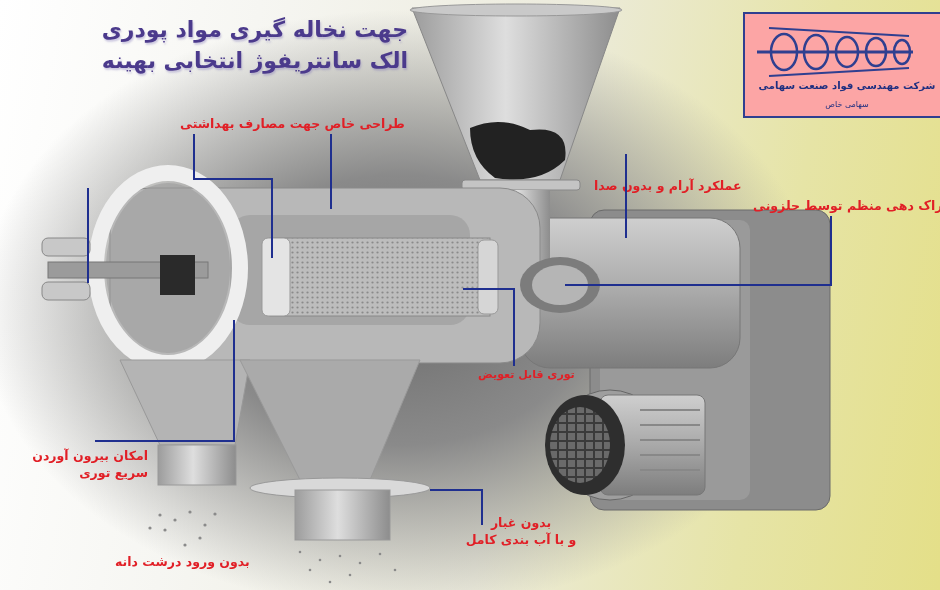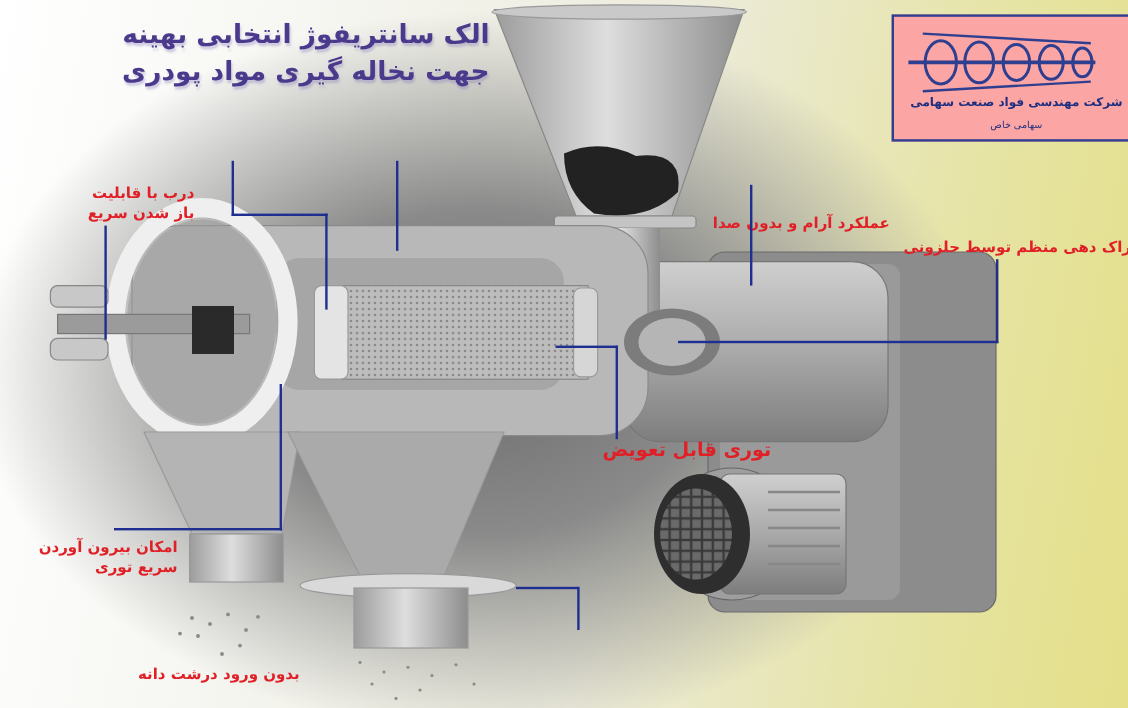--- a/index.html
+++ b/index.html
@@ -136,65 +136,66 @@
         <line x1="640" y1="425" x2="700" y2="425"></line>
       <line x1="640" y1="440" x2="700" y2="440"></line>
         <line x1="640" y1="455" x2="700" y2="455"></line>
       <line x1="640" y1="470" x2="700" y2="470"></line>
     </g>
     <ellipse cx="585" cy="445" rx="40" ry="50" fill="#2e2e2e"></ellipse>
     <ellipse cx="580" cy="445" rx="30" ry="38" fill="url(#grill)"></ellipse>
   </svg>
 
   <div class="title">
+    <div>جهت نخاله گیری مواد پودری</div>
     <div>الک سانتریفوژ انتخابی بهینه</div>
-    <div>جهت نخاله گیری مواد پودری</div>
   </div>
 
   <div class="logo">
     <svg width="164" height="60" viewBox="0 0 164 60">
       <line x1="20" y1="10" x2="160" y2="18" stroke="#2f3f90" stroke-width="2"></line>
       <line x1="20" y1="58" x2="160" y2="50" stroke="#2f3f90" stroke-width="2"></line>
       <line x1="8" y1="34" x2="164" y2="34" stroke="#2f3f90" stroke-width="3"></line>
       <ellipse cx="35" cy="34" rx="13" ry="18" fill="none" stroke="#2f3f90" stroke-width="2.5"></ellipse>
       <ellipse cx="67" cy="34" rx="12" ry="17" fill="none" stroke="#2f3f90" stroke-width="2.5"></ellipse>
       <ellipse cx="98" cy="34" rx="11" ry="15" fill="none" stroke="#2f3f90" stroke-width="2.5"></ellipse>
       <ellipse cx="127" cy="34" rx="10" ry="14" fill="none" stroke="#2f3f90" stroke-width="2.5"></ellipse>
       <ellipse cx="153" cy="34" rx="8" ry="12" fill="none" stroke="#2f3f90" stroke-width="2.5"></ellipse>
     </svg>
     <div class="logo-name">شرکت مهندسی فواد صنعت سهامی</div>
     <div class="logo-sub">سهامی خاص</div>
   </div>
 
+  <div class="label" style="left:180px; top:115px;">طراحی خاص جهت مصارف بهداشتی</div>
   <div class="leader" style="left:193px; top:134px; width:2px; height:46px;"></div>
   <div class="leader" style="left:193px; top:178px; width:80px; height:2px;"></div>
   <div class="leader" style="left:271px; top:178px; width:2px; height:80px;"></div>
   <div class="leader" style="left:330px; top:134px; width:2px; height:75px;"></div>
 
-  <div class="label" style="left:70px; top:152px; width:92px;">
-    <div>درب با قابلیت</div>
-    <div>باز شدن سریع</div>
-  </div>
   <div class="leader" style="left:87px; top:188px; width:2px; height:95px;"></div>
 
   <div class="label" style="left:594px; top:133px;margin-top:44px;">عملکرد آرام و بدون صدا</div>
   <div class="leader" style="left:625px; top:154px; width:2px; height:84px;"></div>
 
   <div class="label" style="left:721px; top:197px;margin-left:32px;">با خوراک دهی منظم توسط حلزونی</div>
   <div class="leader" style="left:830px; top:216px; width:2px; height:70px;"></div>
   <div class="leader" style="left:565px; top:284px; width:267px; height:2px;"></div>
 
-  <div class="label" style="left:502px; top:366px; font-size:16px;">توری قابل تعویض</div>
+  <div class="label" style="left:478px; top:366px; font-size:11px;">توری قابل تعویض</div>
   <div class="leader" style="left:513px; top:288px; width:2px; height:78px;"></div>
   <div class="leader" style="left:463px; top:288px; width:52px; height:2px;"></div>
 
   <div class="label" style="left:28px; top:447px; width:120px; text-align:right;">
     <div>امکان بیرون آوردن</div>
     <div>سریع توری</div>
   </div>
   <div class="leader" style="left:95px; top:440px; width:140px; height:2px;"></div>
   <div class="leader" style="left:233px; top:320px; width:2px; height:122px;"></div>
 
+  <div class="label" style="left:456px; top:514px; width:130px; text-align:center;">
+    <div>بدون غبار</div>
+    <div>و با آب بندی کامل</div>
+  </div>
   <div class="leader" style="left:430px; top:489px; width:52px; height:2px;"></div>
   <div class="leader" style="left:481px; top:489px; width:2px; height:36px;"></div>
 
   <div class="label" style="left:115px; top:553px;">بدون ورود درشت دانه</div>
 </div>
 
 </body></html>

